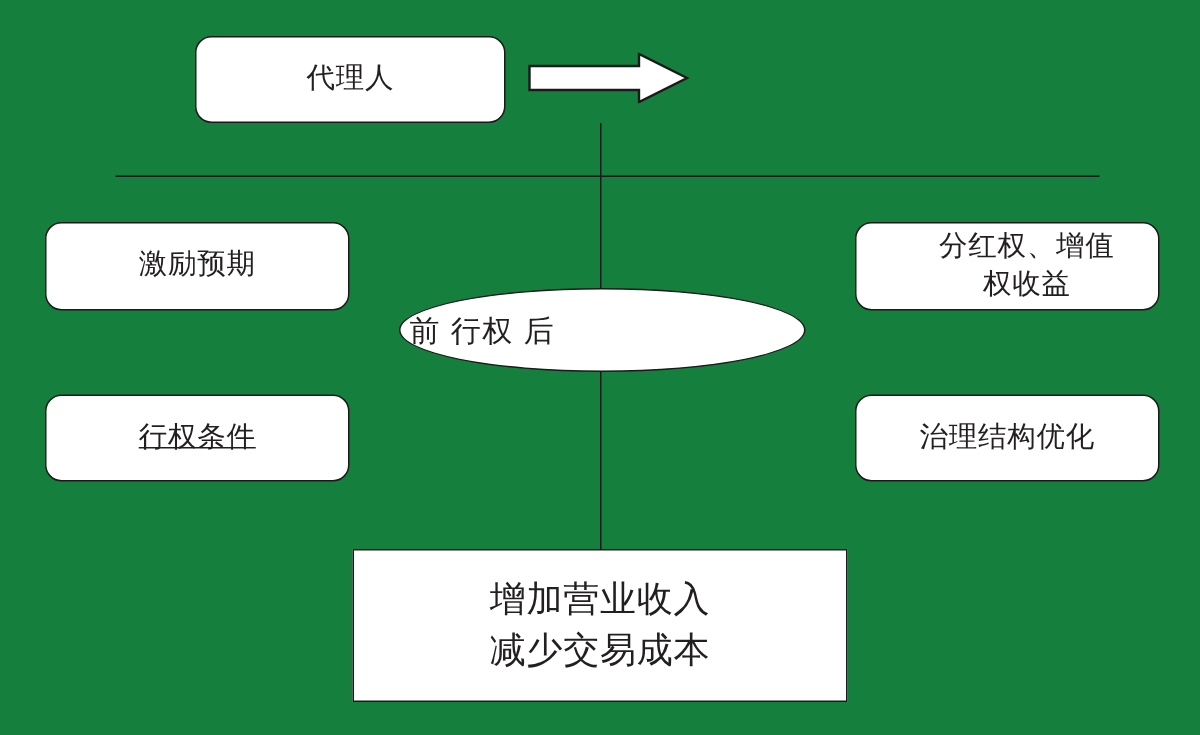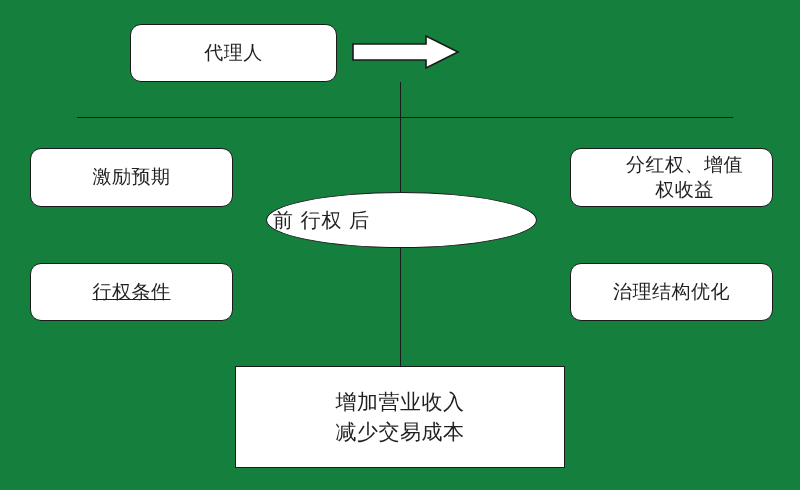--- a/index.html
+++ b/index.html
@@ -55,21 +55,21 @@
     position: absolute;
     box-sizing: border-box;
     background: #ffffff;
     border: 1.4px solid #1a1a1a;
     border-radius: 0;
     display: flex;
     align-items: center;
     justify-content: center;
     text-align: center;
     color: #231f20;
-    font-size: 21px;
+    font-size: 24px;
     line-height: 1.42;
     letter-spacing: 0.5px;
     z-index: 4;
   }
   .box-outcome { left: 235px; top: 366px; width: 330px; height: 102px; }
 
   
   .ellipse-node {
     position: absolute;
     box-sizing: border-box;

